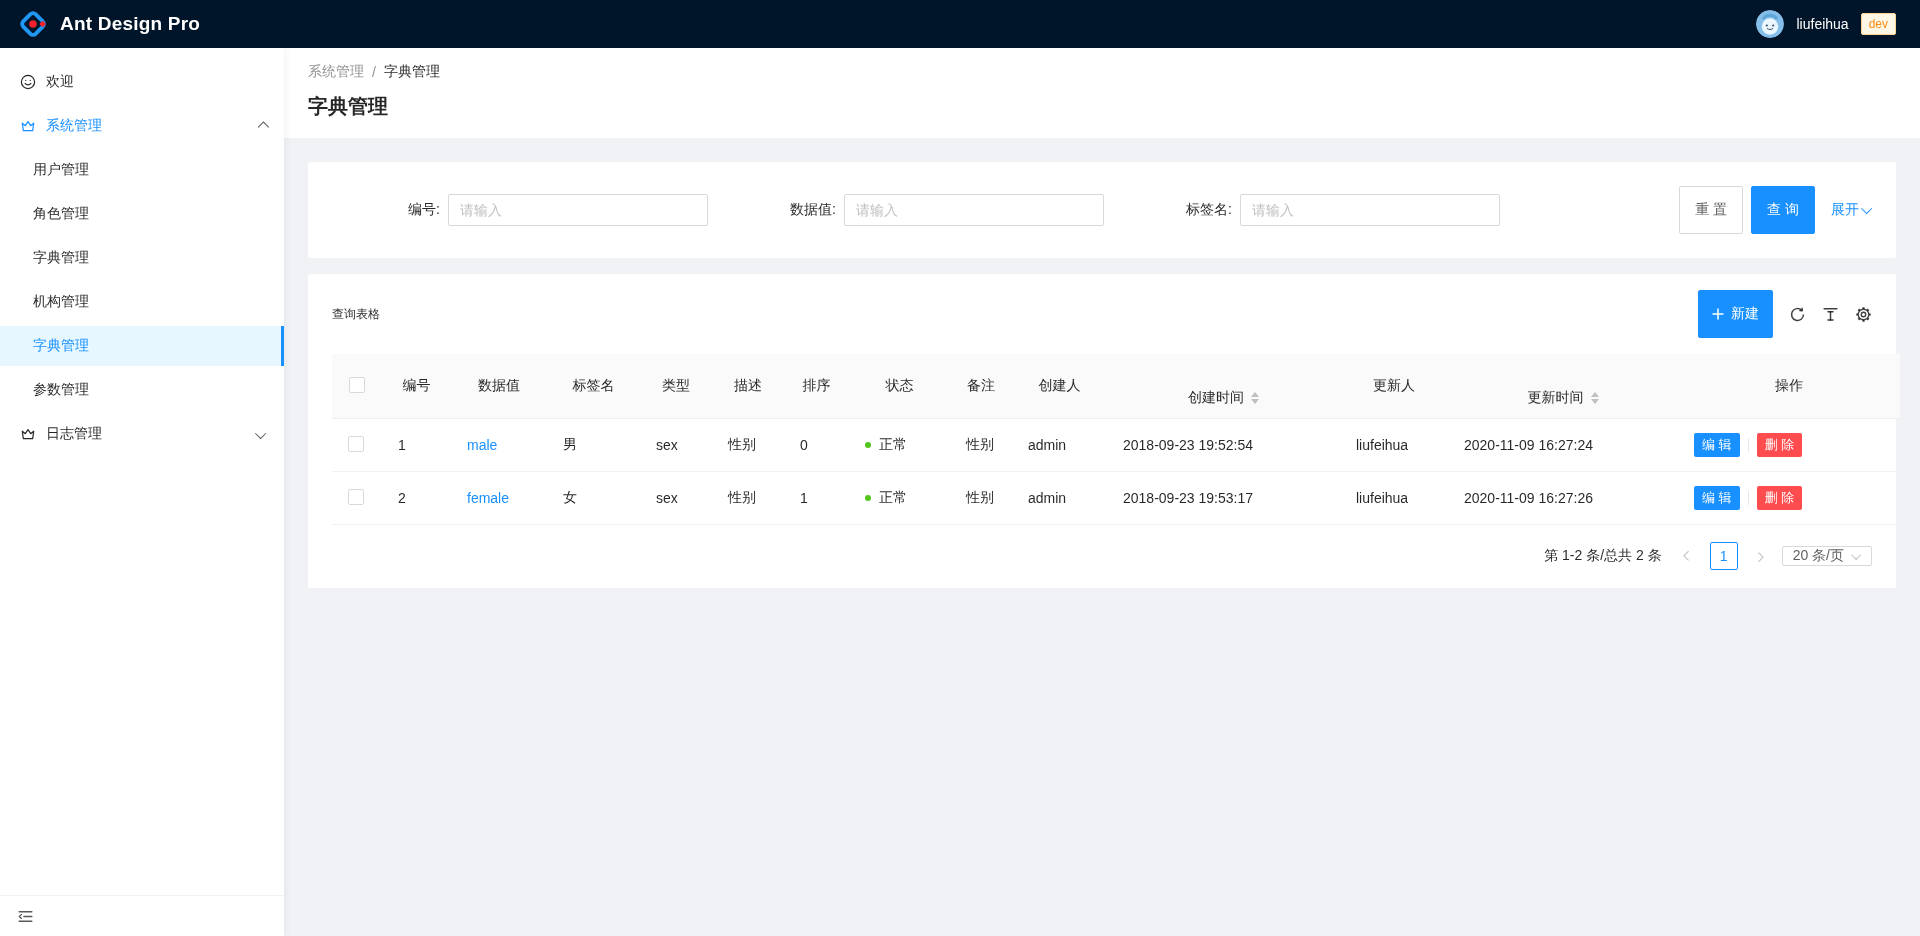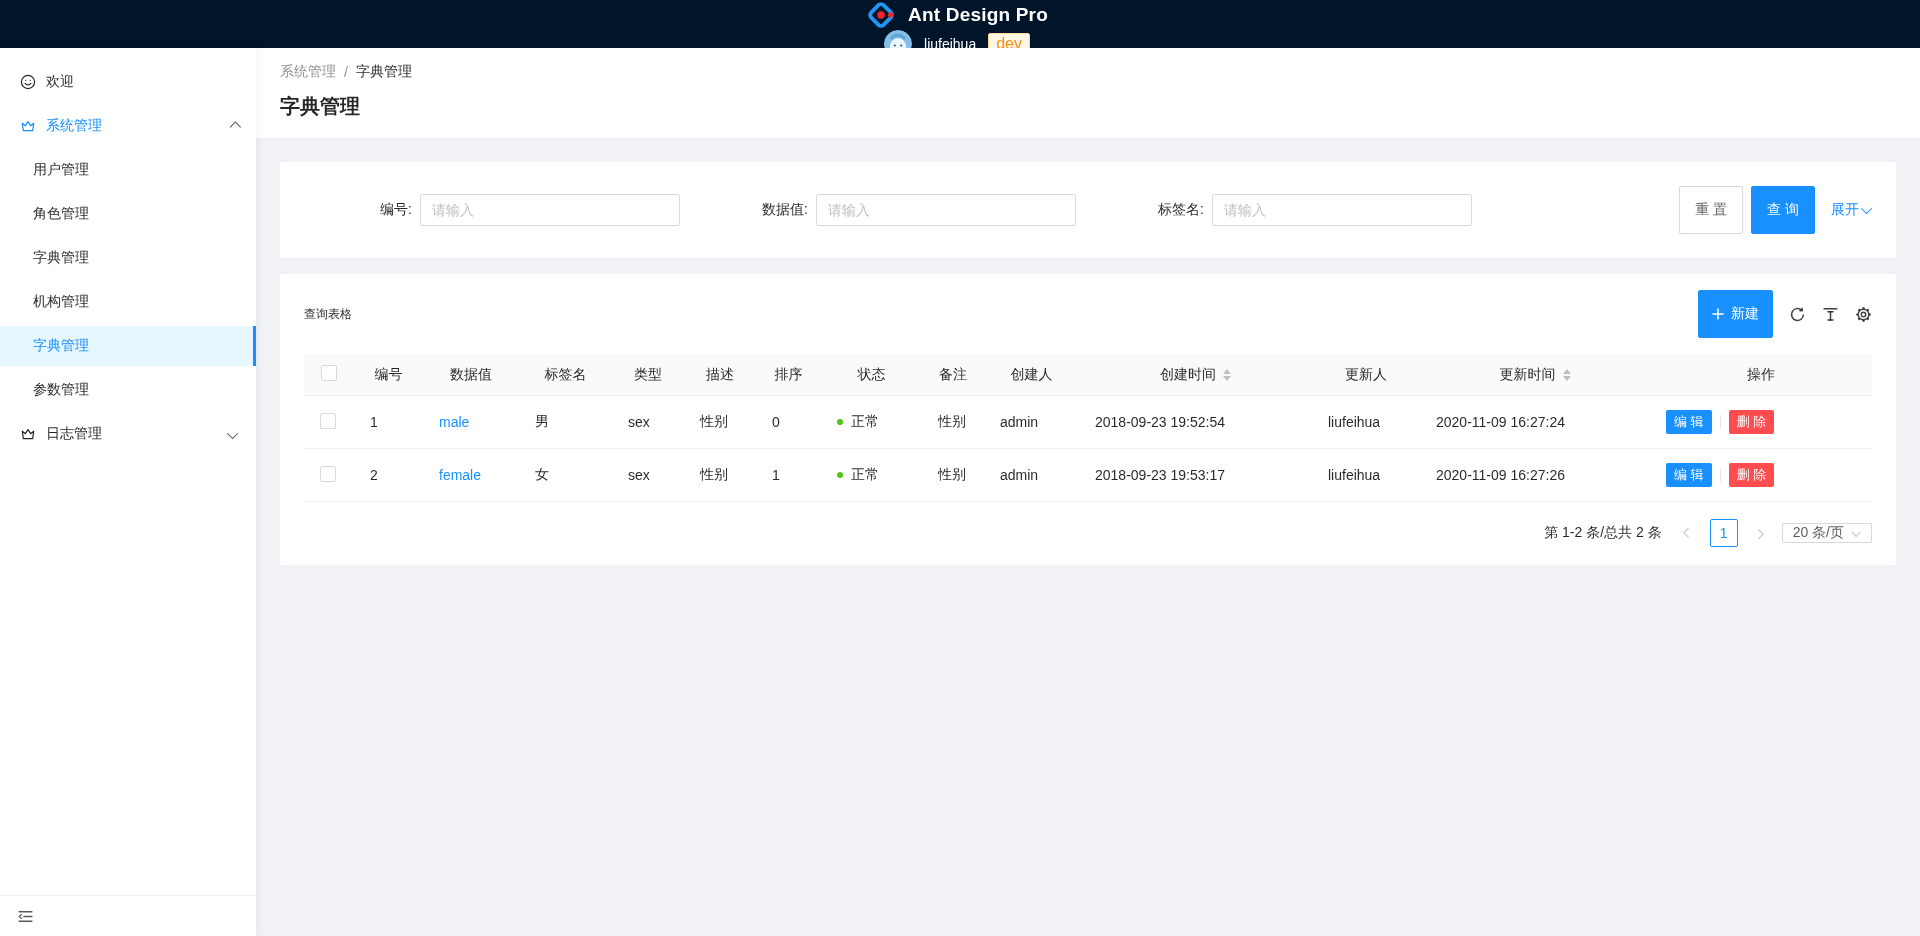--- a/index.html
+++ b/index.html
@@ -1,31 +1,31 @@
 <!DOCTYPE html>
 <html><head>
 <meta charset="utf-8">
 <style>
   * { box-sizing: border-box; margin: 0; padding: 0; }
   html,body { width: 1920px; height: 936px; overflow: hidden; }
   body { font-family: "Liberation Sans", "DejaVu Sans", sans-serif; font-size: 14px; color: rgba(0,0,0,.85); background:#f0f2f5; }
 
   
-  .top-header { height:48px; background:#001529; display:flex; align-items:center; justify-content:space-between; padding:0 24px 0 18px;flex-direction:column; }
+  .top-header { height:48px; background:#001529; display:flex; align-items:center; justify-content:space-between; padding:0 24px 0 18px; }
   .logo-area { display:flex; align-items:center; gap:12px; }
   .logo-area svg { width:30px; height:30px; }
   .app-title { color:#fff; font-size:19px; font-weight:bold; letter-spacing:.2px; }
   .header-right { display:flex; align-items:center; gap:12px; }
   .avatar { width:28px; height:28px; border-radius:50%; overflow:hidden; flex:0 0 auto; }
   .username { color:#fff; font-size:14px; }
-  .env-tag { font-size:16px; line-height:20px; padding:0 7px; border-radius:2px; background:#fff7e6; border:1px solid #ffd591; color:#fa8c16; }
+  .env-tag { font-size:12px; line-height:20px; padding:0 7px; border-radius:2px; background:#fff7e6; border:1px solid #ffd591; color:#fa8c16; }
 
   
   .layout { display:flex; height:888px; }
-  .sidebar { width:256px; background:#fff; display:flex; flex-direction:column; justify-content:space-between; box-shadow:2px 0 8px rgba(29,35,41,.05); position:relative; z-index:2; }
+  .sidebar { width:284px; background:#fff; display:flex; flex-direction:column; justify-content:space-between; box-shadow:2px 0 8px rgba(29,35,41,.05); position:relative; z-index:2; }
   .menu { padding-top:10px; }
   .menu-item { height:40px; margin:4px 0; display:flex; align-items:center; padding:0 18px 0 20px; cursor:pointer; color:rgba(0,0,0,.85); }
   .menu-item .mi-icon { width:16px; height:16px; margin-right:10px; display:inline-flex; }
   .menu-item .chev { margin-left:auto; }
   .sub-item { height:40px; margin:4px 0; display:flex; align-items:center; padding-left:33px; cursor:pointer; color:rgba(0,0,0,.85); }
   .sub-item.active { background:#e6f7ff; color:#1890ff; position:relative; }
   .sub-item.active::after { content:""; position:absolute; right:0; top:0; bottom:0; width:3px; background:#1890ff; }
   .menu-item.selected-parent { color:#1890ff; }
   .chevron { width:8px; height:8px; border-left:1.5px solid rgba(0,0,0,.65); border-bottom:1.5px solid rgba(0,0,0,.65); display:inline-block; }
   .chevron.up { transform:rotate(135deg) translate(-1px,-1px); }
@@ -66,21 +66,21 @@
   .tool-icon { width:17px; height:17px; display:inline-flex; cursor:pointer; color:rgba(0,0,0,.75); }
 
   .table-wrap { padding:0 24px; }
   table { width:1568px; border-collapse:collapse; table-layout:fixed; }
   th { background:#fafafa; font-weight:500; text-align:center; padding:11px 16px; color:rgba(0,0,0,.85); border-bottom:1px solid #f0f0f0; white-space:nowrap; }
   td { padding:14px 16px; border-bottom:1px solid #f0f0f0; color:rgba(0,0,0,.85); white-space:nowrap; }
   .checkbox { width:16px; height:16px; border:1px solid #d9d9d9; border-radius:2px; background:#fff; display:inline-block; cursor:pointer; }
   .sorter { display:inline-flex; flex-direction:column; margin-left:7px; vertical-align:middle; }
   .caret-up { width:0; height:0; border-left:4px solid transparent; border-right:4px solid transparent; border-bottom:5px solid #bfbfbf; margin-bottom:2px; }
   .caret-down { width:0; height:0; border-left:4px solid transparent; border-right:4px solid transparent; border-top:5px solid #bfbfbf; }
-  .th-sort { display:inline-flex; align-items:center; cursor:pointer; }
+  .th-sort { display:inline-flex; align-items:center; cursor:pointer;margin-top:24px; }
   .cell-link { color:#1890ff; cursor:pointer; }
   .status-dot { width:6px; height:6px; border-radius:50%; background:#52c41a; display:inline-block; margin-right:8px; vertical-align:middle; }
   .btn-mini { height:24px; padding:0 8px; border:none; border-radius:2px; color:#fff; font-size:13px; font-family:inherit; cursor:pointer; }
   .btn-edit { background:#1890ff; }
   .btn-del { background:#ff4d4f; }
   .v-divider { display:inline-block; width:1px; height:14px; background:#e8e8e8; margin:0 8px; vertical-align:middle; }
 
   
   .pagination { display:flex; align-items:center; justify-content:flex-end; gap:8px; margin:15px 24px; height:32px; }
   .page-total { color:rgba(0,0,0,.85); margin-right:4px; }

